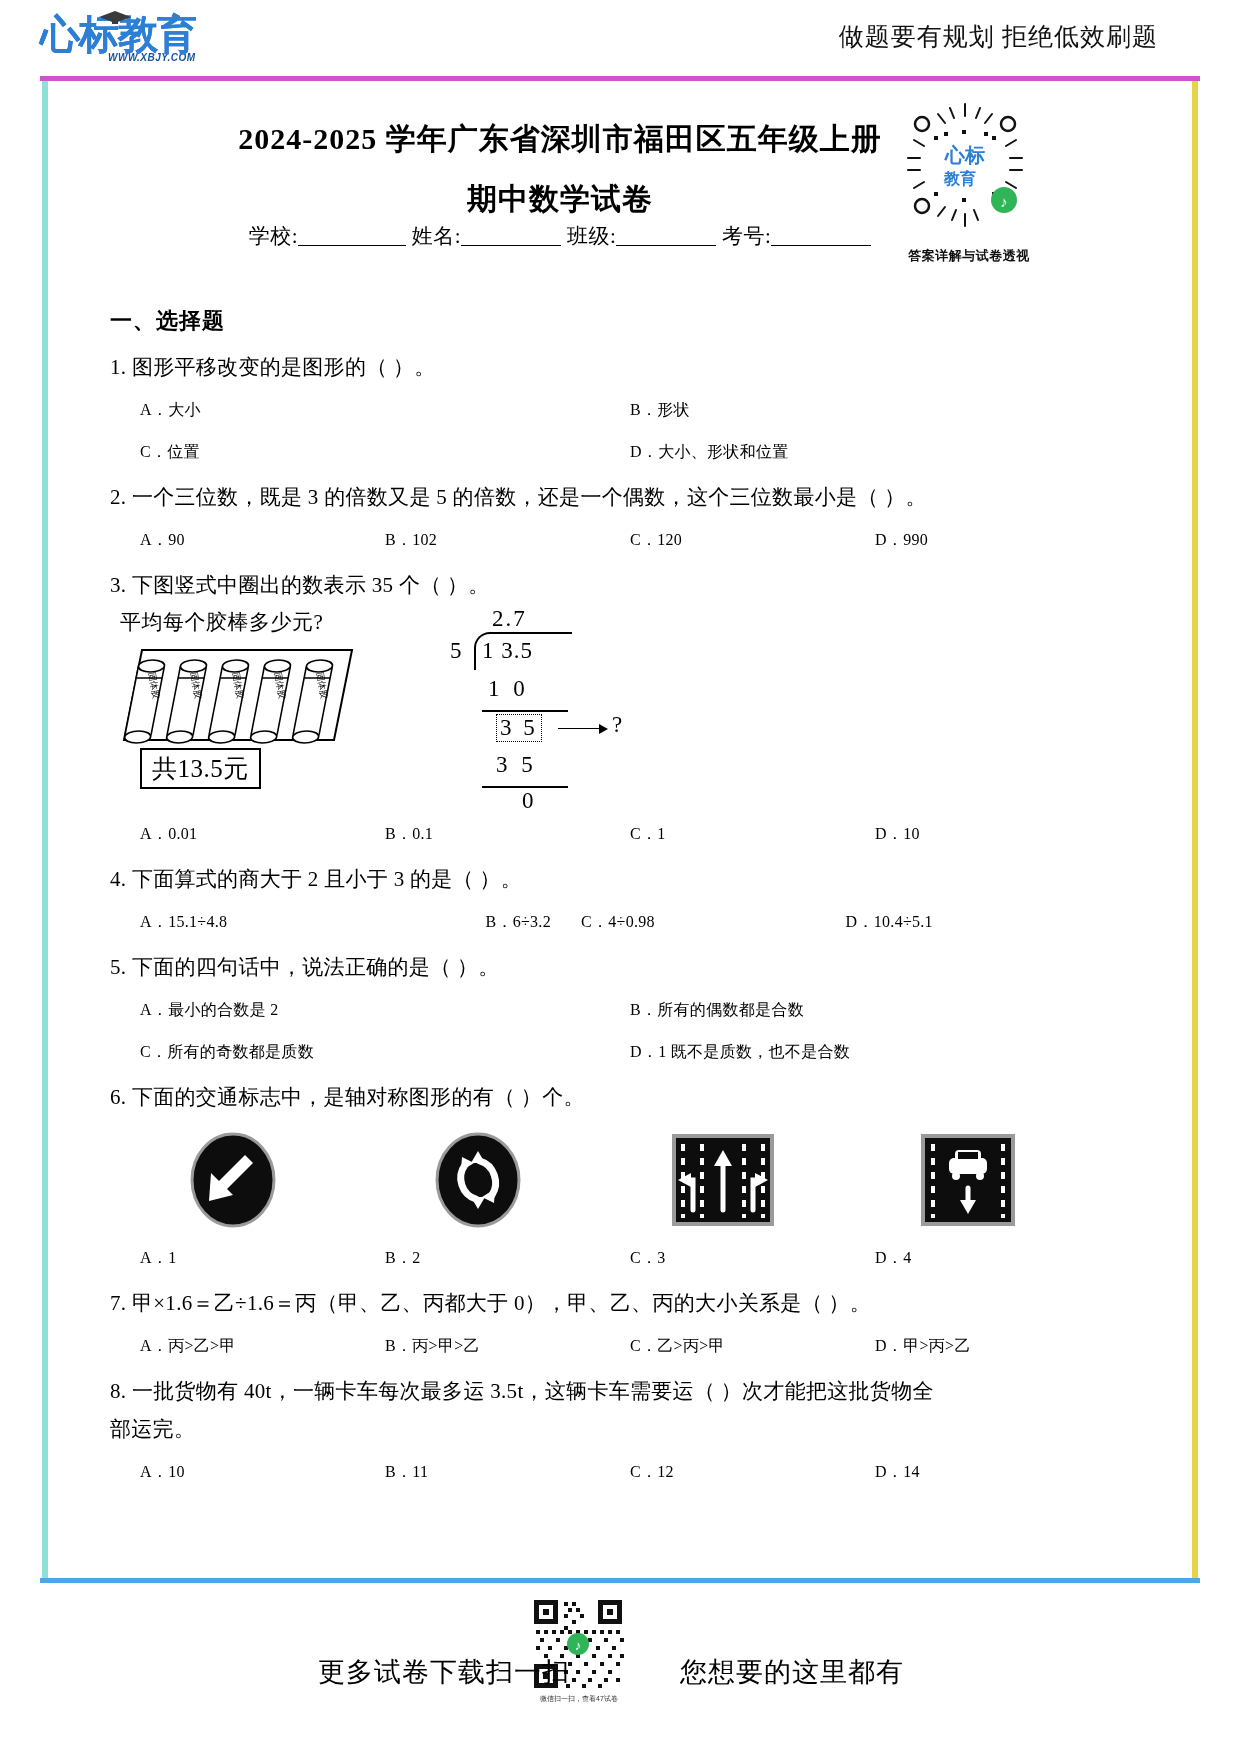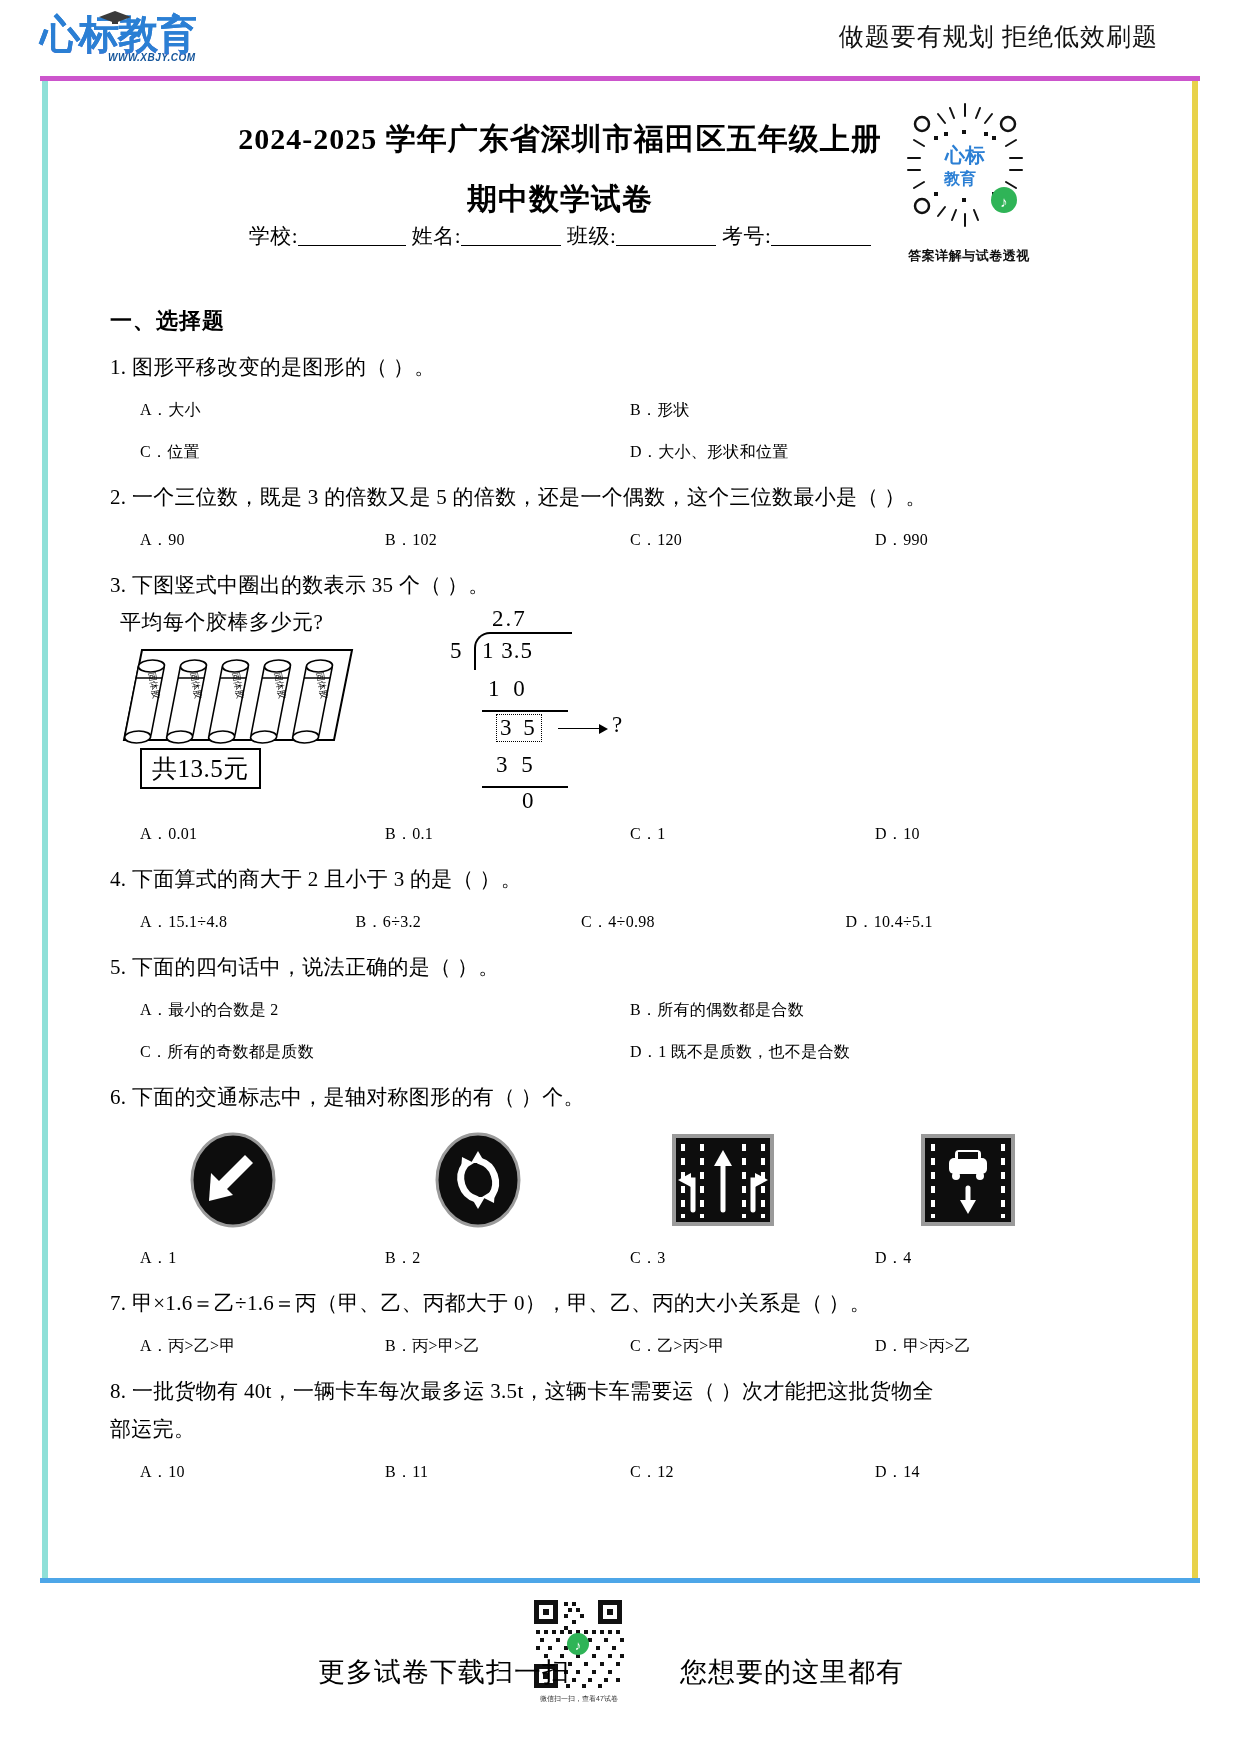--- a/index.html
+++ b/index.html
@@ -193,21 +193,21 @@
   .opts {
     display: flex;
     margin: 10px 0 6px 0;
     font-size: 16px;
     line-height: 32px;
   }
   .opts.two > .opt { width: 50%; }
   .opts.four > .opt { width: 25%; }
   .opt { padding-left: 30px; box-sizing: border-box; letter-spacing: 0.3px; }
   .opts.four.tight > .opt:nth-child(1) { width: 22%; }
-  .opts.four.tight > .opt:nth-child(2) { width: 23%; }
+  .opts.four.tight > .opt:nth-child(2) { width: 23%; text-align: right; }
   .opts.four.tight > .opt:nth-child(3) { width: 27%; }
   .opts.four.tight > .opt:nth-child(4) { width: 28%; }
   .opts.four.q7 > .opt { width: 25%; padding-left: 30px; }
 
   
   .fig3 {
     position: relative;
     height: 200px;
     margin: 4px 0 2px 0;
   }

